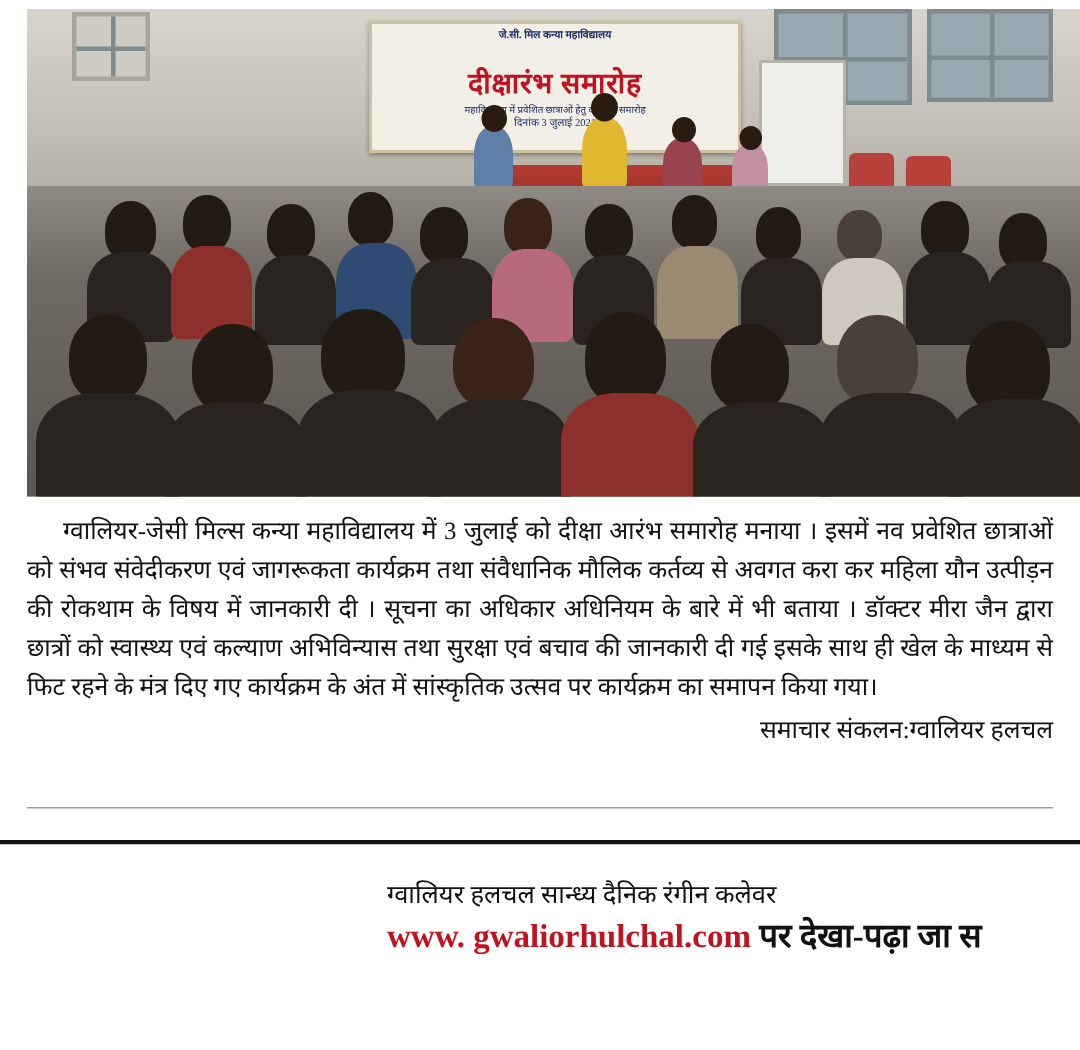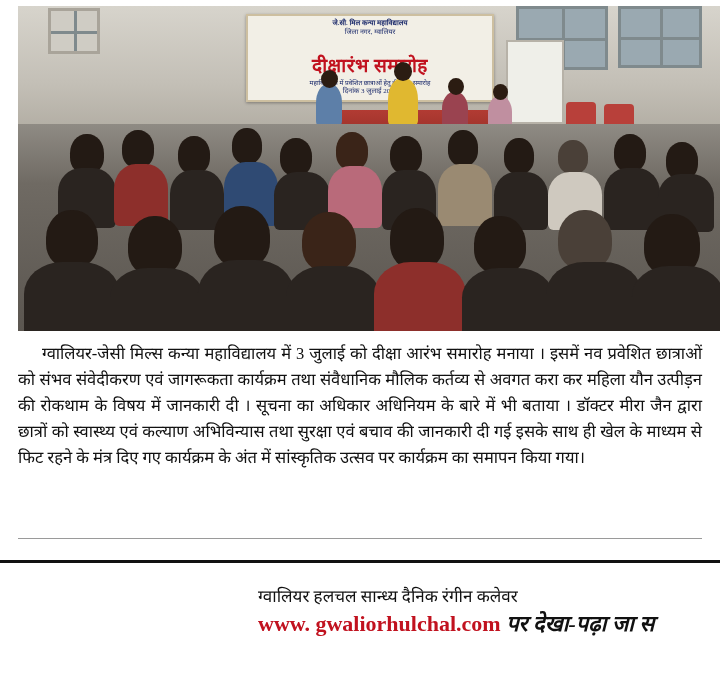--- a/index.html
+++ b/index.html
@@ -222,41 +222,40 @@
     line-height: 24px;
     white-space: nowrap;
   }
   .foot-line2 {
     font-size: 22px;
     color: #c1121f;
     font-weight: bold;
     line-height: 30px;
     white-space: nowrap;
   }
-  .foot-line2 .black { color: #111; font-weight: bold; font-style: italic; }
+  .foot-line2 .black { color: #111; font-weight: bold; }
   .foot-strip {
     position: absolute;
     left: 0; top: 126px; width: 720px; height: 11px;
     background: #ffffff;
   }
 </style>
 </head>
 <body>
 
 <div class="photo">
   <div class="photo-inner">
     <div class="wall"></div>
     <div class="window win3"></div>
     <div class="window win1"></div>
     <div class="window win2"></div>
     <div class="board"></div>
 
     <div class="banner">
       <div class="banner-line1">जे.सी. मिल कन्या महाविद्यालय</div>
-      <div class="banner-line2">जिला नगर, ग्वालियर</div>
       <div class="banner-title">दीक्षारंभ समारोह</div>
       <div class="banner-sub">महाविद्यालय में प्रवेशित छात्राओं हेतु दीक्षारंभ समारोह</div>
       <div class="banner-date">दिनांक 3 जुलाई 2021</div>
     </div>
 
     <div class="stage-table"></div>
     <div style="position:absolute;left:298px;top:78px;width:26px;height:42px;background:#5d7fa8;border-radius:45% 45% 12% 12%;"></div>
     <div style="position:absolute;left:303px;top:64px;width:17px;height:18px;background:#2b1c12;border-radius:50%;"></div>
     <div style="position:absolute;left:370px;top:72px;width:30px;height:48px;background:#e0b830;border-radius:45% 45% 12% 12%;"></div>
     <div style="position:absolute;left:376px;top:56px;width:18px;height:19px;background:#2b1c12;border-radius:50%;"></div>
@@ -313,20 +312,21 @@
       <div class="body-red" style="left:356px;top:138px;width:92px;height:80px;"></div>
       <div class="body-blk" style="left:444px;top:144px;width:92px;height:74px;"></div>
       <div class="body-blk" style="left:528px;top:138px;width:96px;height:80px;"></div>
       <div class="body-blk" style="left:614px;top:142px;width:92px;height:76px;"></div>
     </div>
   </div>
 </div>
 
 <div class="article">
   <p class="first">ग्वालियर-जेसी मिल्स कन्या महाविद्यालय में 3 जुलाई को दीक्षा आरंभ समारोह मनाया । इसमें नव प्रवेशित छात्राओं को संभव संवेदीकरण एवं जागरूकता कार्यक्रम तथा संवैधानिक मौलिक कर्तव्य से अवगत करा कर महिला यौन उत्पीड़न की रोकथाम के विषय में जानकारी दी । सूचना का अधिकार अधिनियम के बारे में भी बताया ।  डॉक्टर मीरा जैन द्वारा छात्रों को स्वास्थ्य एवं कल्याण अभिविन्यास तथा सुरक्षा एवं बचाव की जानकारी दी गई इसके साथ ही खेल के माध्यम से फिट रहने के मंत्र दिए गए कार्यक्रम के अंत में सांस्कृतिक उत्सव पर कार्यक्रम का समापन किया गया।</p>
+  <div class="credit">समाचार संकलन:ग्वालियर हलचल</div>
 </div>
 
 <div class="divider"></div>
 <div class="divider2"></div>
 
 <div class="footer">
   <div class="foot-text">
     <div class="foot-line1">ग्वालियर हलचल सान्ध्य दैनिक रंगीन कलेवर</div>
     <div class="foot-line2">
       <span>www. gwaliorhulchal.com</span>

